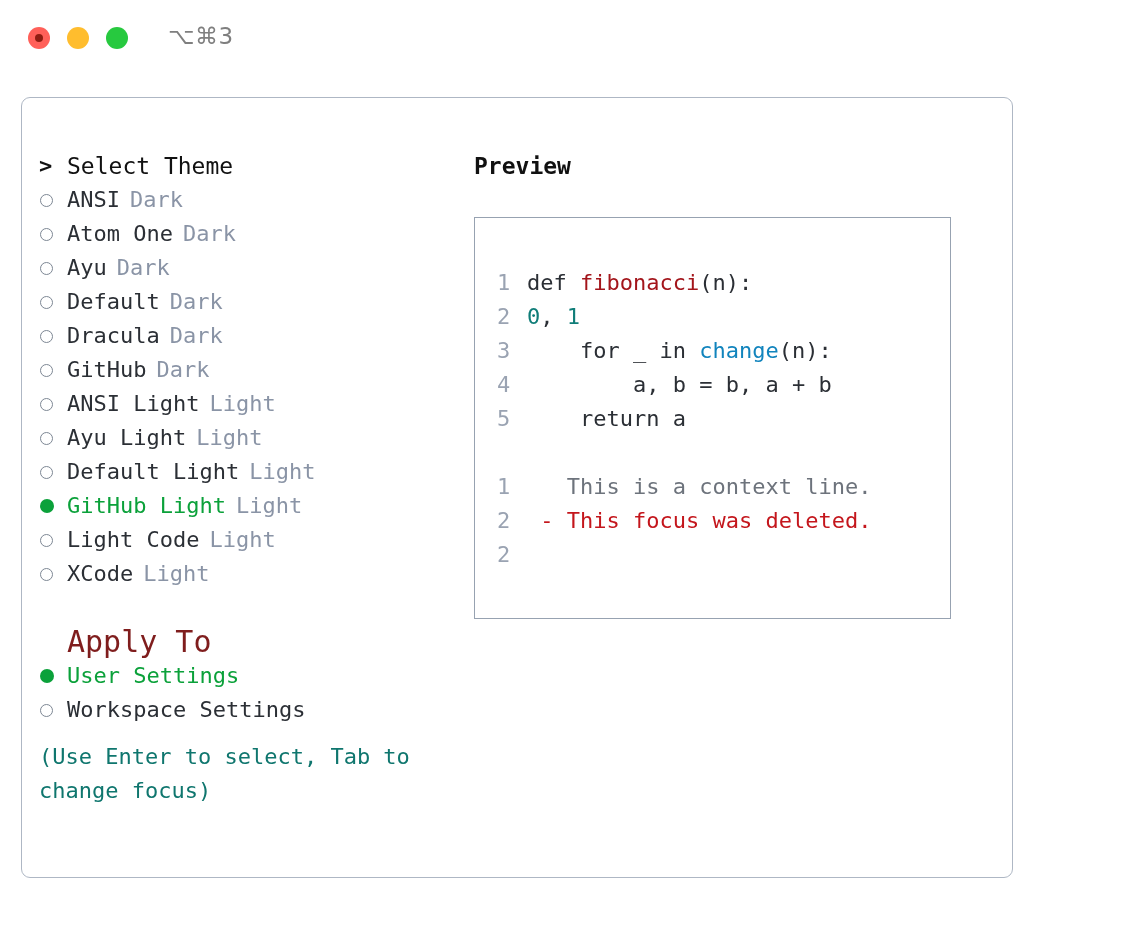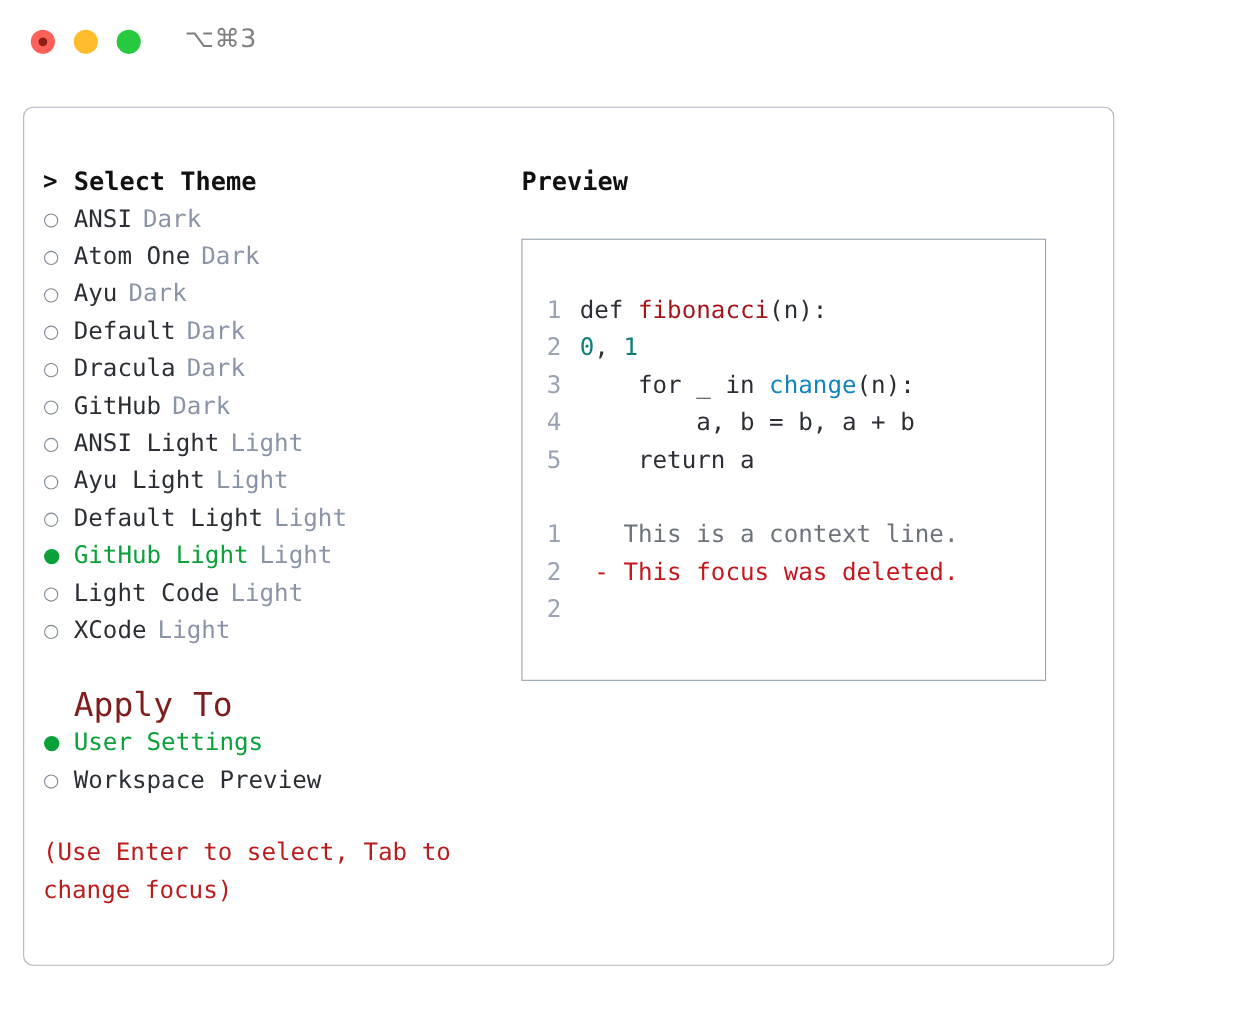--- a/index.html
+++ b/index.html
@@ -114,41 +114,41 @@
     border-radius: 50%;
     background: #0ba13a;
     margin-left: 1px;
   }
   .caret {
     color: #111111;
     font-weight: bold;
   }
 
   .row-header {
-    font-weight: bold;
+    font-weight: normal;
     color: #111111;
     font-size: 23px;
   }
   .theme-name { color: #2b2f35; }
   .theme-name.selected { color: #0ba13a; }
   .theme-tag {
     color: #8a94a6;
     margin-left: 10px;
   }
 
   #apply-group { margin-top: 34px; }
   .group-title {
     color: #7f1d1d;
     padding-left: 28px;
     font-size: 30px;
   }
 
   #hint-text {
-    margin-top: 32px;
-    color: #b91c1c;
+    margin-top: 13px;
+    color: #0f766e;
     font-size: 22px;
     line-height: 34px;
     width: 410px;
   }
 
   
   #preview-column {
     position: absolute;
     left: 452px;
     top: 51px;
@@ -228,21 +228,21 @@
           <div class="row"><span class="marker"><span class="bullet-empty"></span></span><span class="theme-name">Light Code</span><span class="theme-tag">Light</span></div>
           <div class="row"><span class="marker"><span class="bullet-empty"></span></span><span class="theme-name">XCode</span><span class="theme-tag">Light</span></div>
         </div>
 
       <div id="apply-group">
         <div class="row">
           <span class="group-title">Apply To</span>
         </div>
         <div id="apply-items">
             <div class="row"><span class="marker"><span class="bullet-filled"></span></span><span class="theme-name selected">User Settings</span></div>
-            <div class="row"><span class="marker"><span class="bullet-empty"></span></span><span class="theme-name">Workspace Preview</span></div>
+            <div class="row"><span class="marker"><span class="bullet-empty"></span></span><span class="theme-name">Workspace Settings</span></div>
           </div>
       </div>
 
       <div id="hint-text">(Use Enter to select, Tab to change focus)</div>
     </div>
 
     <div id="preview-column">
       <div id="preview-title">Preview</div>
       <div id="preview-box">
         <div id="code-block">

